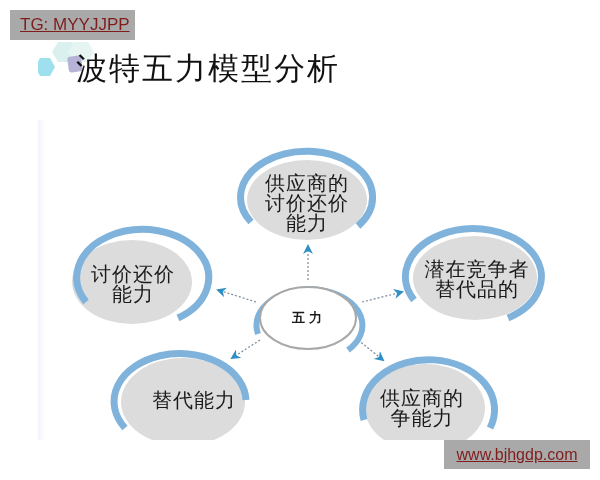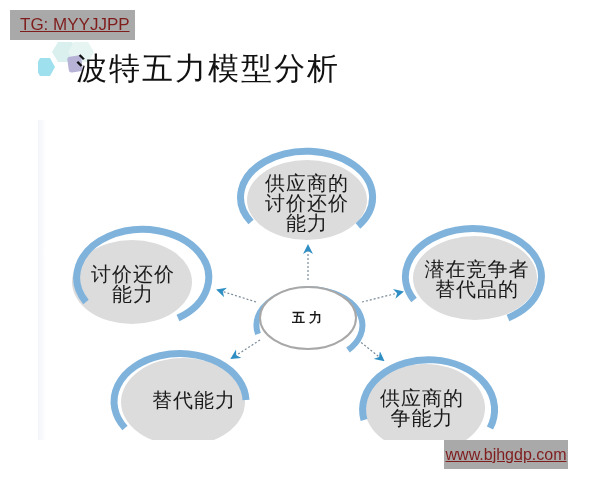--- a/index.html
+++ b/index.html
@@ -25,21 +25,21 @@
     .title-bullet {
       position: absolute; left: 68px; top: 56px; width: 14px; height: 16px;
       background: #b6b3d6; border-radius: 3px; transform: rotate(-8deg);
     }
     .watermark {
       position: absolute; background: #a9a9a9; color: #7f1d1d;
       font-family: "Liberation Sans", sans-serif;
       text-decoration: underline;
     }
     .wm-top { left: 10px; top: 10px; width: 125px; height: 30px; line-height: 30px; font-size: 17px; padding-left: 10px; box-sizing: border-box; }
-    .wm-bottom { left: 444px; top: 440px; width: 124px; height: 29px; line-height: 29px; font-size: 16px; text-align: center; }
+    .wm-bottom { left: 444px; top: 440px; width: 146px; height: 29px; line-height: 29px; font-size: 16px; text-align: center; }
     svg.diagram { position: absolute; left: 0; top: 0; }
     .node-label {
       position: absolute; text-align: center; color: #1a1a1a;
       font-size: 20px; line-height: 20px; letter-spacing: 1px;
       font-family: "DejaVu Sans", sans-serif;
       transform: translate(-50%, -50%);
       white-space: nowrap;
     }
     .center-label { font-size: 13px; letter-spacing: 4px; font-weight: bold; }
   </style>

